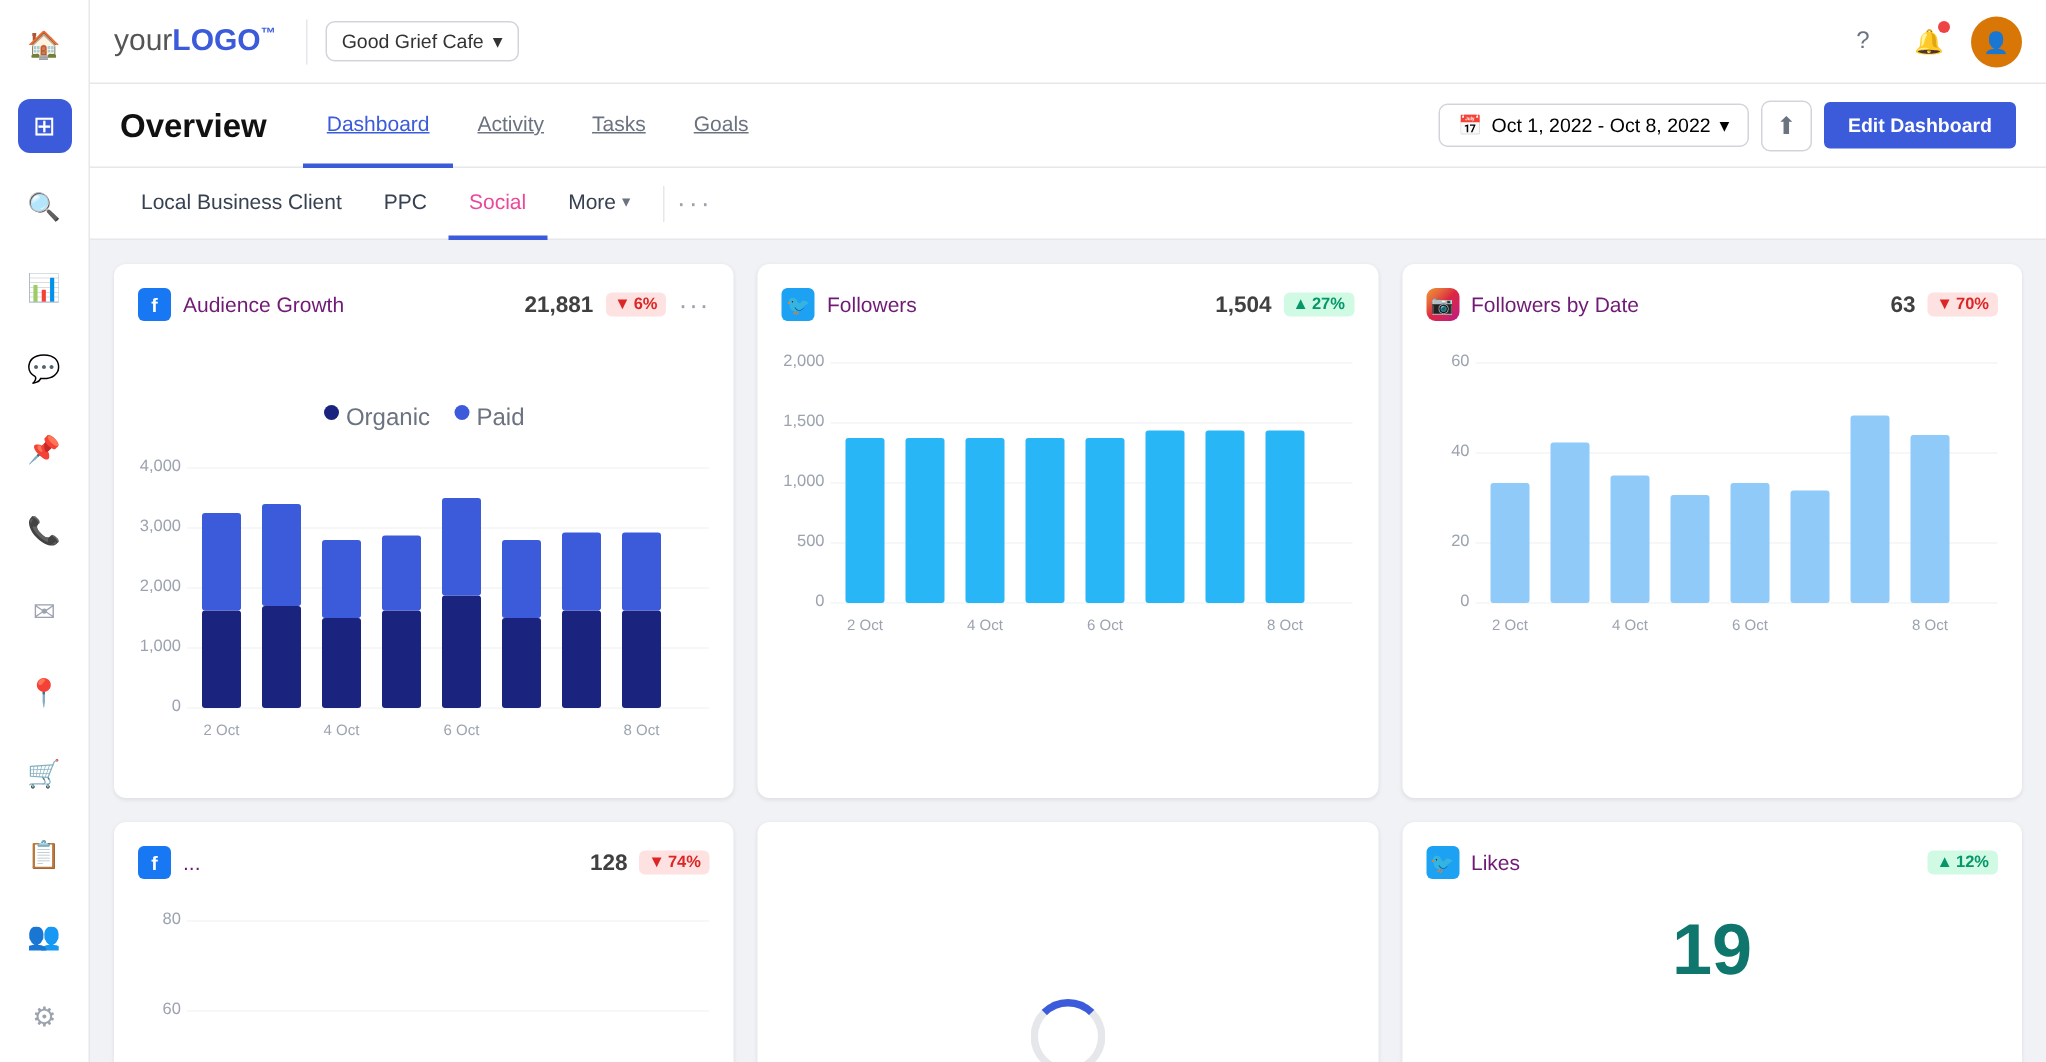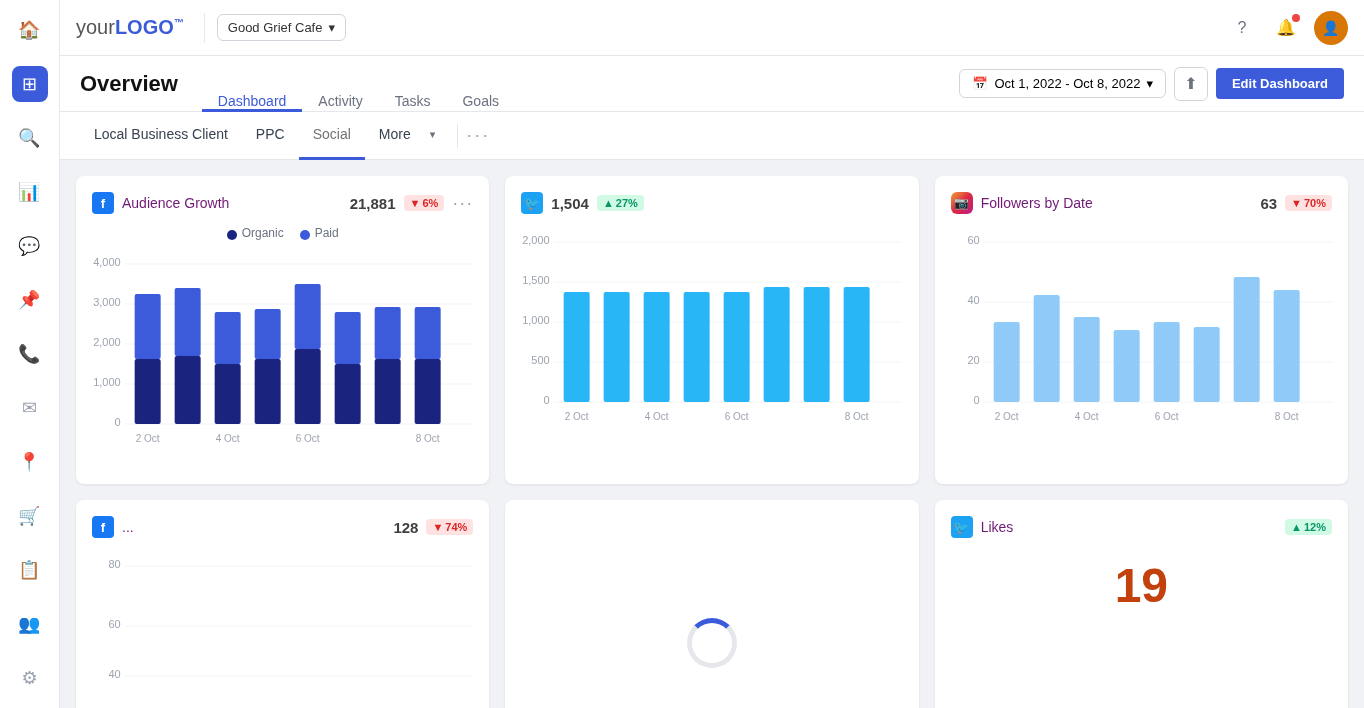--- a/index.html
+++ b/index.html
@@ -24,32 +24,32 @@
     .divider-v { width: 1px; height: 30px; background: #e5e7eb; }
     .client-selector { display: flex; align-items: center; gap: 6px; border: 1px solid #d1d5db; border-radius: 6px; padding: 5px 10px; font-size: 13px; cursor: pointer; background: #fff; }
     .header-spacer { flex: 1; }
     .header-icon-btn { width: 32px; height: 32px; display: flex; align-items: center; justify-content: center; border-radius: 50%; cursor: pointer; color: #6b7280; font-size: 16px; position: relative; }
     .notification-dot { width: 8px; height: 8px; background: #ef4444; border-radius: 50%; position: absolute; top: 2px; right: 2px; }
     .avatar { width: 34px; height: 34px; border-radius: 50%; background: #d97706; display: flex; align-items: center; justify-content: center; color: #fff; font-size: 14px; font-weight: 600; cursor: pointer; overflow: hidden; }
 
     
     .overview-bar { height: 56px; background: #fff; border-bottom: 1px solid #e5e7eb; display: flex; align-items: center; padding: 0 20px; gap: 0; flex-shrink: 0; }
     .overview-title { font-size: 22px; font-weight: 800; color: #111; margin-right: 24px; }
-    .overview-tab { padding: 0 16px; height: 56px; display: flex; align-items: flex-end; font-size: 14px; color: #6b7280; cursor: pointer; border-bottom: 3px solid transparent; }
+    .overview-tab { padding: 0 16px; height: 56px; display: flex; align-items: center; font-size: 14px; color: #6b7280; cursor: pointer; border-bottom: 3px solid transparent; text-decoration: underline; }
     .overview-tab.active { color: #3b5bdb; border-bottom: 3px solid #3b5bdb; font-weight: 500; }
     .overview-spacer { flex: 1; }
     .date-range-btn { display: flex; align-items: center; gap: 6px; border: 1px solid #d1d5db; border-radius: 6px; padding: 6px 12px; font-size: 13px; cursor: pointer; background: #fff; margin-right: 8px; }
     .share-btn { width: 34px; height: 34px; border: 1px solid #d1d5db; border-radius: 6px; display: flex; align-items: center; justify-content: center; cursor: pointer; color: #6b7280; margin-right: 8px; }
     .edit-dashboard-btn { background: #3b5bdb; color: #fff; border: none; border-radius: 4px; padding: 8px 16px; font-size: 13px; font-weight: 600; cursor: pointer; }
 
     
     .sub-tabs { height: 48px; background: #fff; border-bottom: 1px solid #e5e7eb; display: flex; align-items: center; padding: 0 20px; gap: 0; flex-shrink: 0; }
     .sub-tab { padding: 0 14px; height: 48px; display: flex; align-items: center; font-size: 14px; color: #374151; cursor: pointer; border-bottom: 3px solid transparent; }
-    .sub-tab.active { color: #737373; border-bottom: 3px solid #3b5bdb; font-weight: 500; }
-    .sub-tab-more { display: flex; align-items: center; gap: 19px; }
+    .sub-tab.active { color: #ec4899; border-bottom: 3px solid #3b5bdb; font-weight: 500; }
+    .sub-tab-more { display: flex; align-items: center; gap: 4px; }
     .sub-tab-divider { width: 1px; height: 24px; background: #e5e7eb; margin: 0 8px; }
     .sub-tab-dots { color: #9ca3af; font-size: 18px; cursor: pointer; letter-spacing: 2px; }
 
     
     .dashboard-grid { flex: 1; overflow-y: auto; padding: 16px; background: #f0f2f5; display: grid; grid-template-columns: 1fr 1fr 1fr; grid-template-rows: auto auto; gap: 16px; }
 
     
     .widget-card { background: #fff; border-radius: 8px; padding: 16px; box-shadow: 0 1px 3px rgba(0,0,0,0.08); }
     .widget-card.loading { display: flex; align-items: center; justify-content: center; min-height: 220px; }
 
@@ -60,32 +60,32 @@
     .ig-icon { background: linear-gradient(135deg, #f09433, #e6683c, #dc2743, #cc2366, #bc1888); color: #fff; }
     .widget-title { font-size: 14px; color: #701a75; flex: 1; }
     .widget-value { font-size: 15px; font-weight: 700; color: #404040; }
     .badge-up { background: #d1fae5; color: #059669; font-size: 11px; font-weight: 600; padding: 2px 6px; border-radius: 4px; display: flex; align-items: center; gap: 2px; }
     .badge-down { background: #fee2e2; color: #dc2626; font-size: 11px; font-weight: 600; padding: 2px 6px; border-radius: 4px; display: flex; align-items: center; gap: 2px; }
     .widget-menu { color: #9ca3af; cursor: pointer; font-size: 18px; letter-spacing: 1px; }
 
     
     .chart-area { width: 100%; height: 220px; position: relative; }
     .chart-legend { display: flex; gap: 16px; margin-bottom: 8px; justify-content: center; }
-    .legend-item { display: flex; align-items: flex-end; gap: 5px; font-size: 12px; color: #6b7280; }
+    .legend-item { display: flex; align-items: flex-start; gap: 5px; font-size: 16px; color: #6b7280; margin-top: 44px; }
     .legend-dot { width: 10px; height: 10px; border-radius: 50%; }
 
     
     svg.bar-chart { width: 100%; height: 200px; }
 
     
     .spinner { width: 50px; height: 50px; border: 5px solid #e5e7eb; border-top-color: #3b5bdb; border-radius: 50%; animation: spin 1s linear infinite; }
     @keyframes spin { to { transform: rotate(360deg); } }
 
     
-    .small-widget-value { font-size: 48px; font-weight: 800; color: #c2410c; text-align: center; margin-top: 20px; }
+    .small-widget-value { font-size: 48px; font-weight: 800; color: #0f766e; text-align: center; margin-top: 20px; }
 
     
     ::-webkit-scrollbar { width: 6px; }
     ::-webkit-scrollbar-track { background: transparent; }
     ::-webkit-scrollbar-thumb { background: #d1d5db; border-radius: 3px; }
   </style>
 </head>
 <body>
 
 <div class="app-shell">
@@ -239,20 +239,21 @@
             <text x="135" y="194" font-size="10" fill="#9ca3af" text-anchor="middle">4 Oct</text>
             <text x="215" y="194" font-size="10" fill="#9ca3af" text-anchor="middle">6 Oct</text>
             <text x="335" y="194" font-size="10" fill="#9ca3af" text-anchor="middle">8 Oct</text>
           </svg>
         </div>
       </div>
 
       <div class="widget-card">
         <div class="widget-header">
           <div class="widget-platform-icon tw-icon" style="font-size:13px;">🐦</div>
+          <span class="widget-title">Followers</span>
           <span class="widget-value">1,504</span>
           <span class="badge-up">▲ <span>27%</span></span>
         </div>
         <div class="chart-area">
           <svg viewBox="0 0 380 200" class="bar-chart">
             <text x="28" y="18" font-size="11" fill="#9ca3af" text-anchor="end">2,000</text>
             <text x="28" y="58" font-size="11" fill="#9ca3af" text-anchor="end">1,500</text>
             <text x="28" y="98" font-size="11" fill="#9ca3af" text-anchor="end">1,000</text>
             <text x="28" y="138" font-size="11" fill="#9ca3af" text-anchor="end">500</text>
             <text x="28" y="178" font-size="11" fill="#9ca3af" text-anchor="end">0</text>

